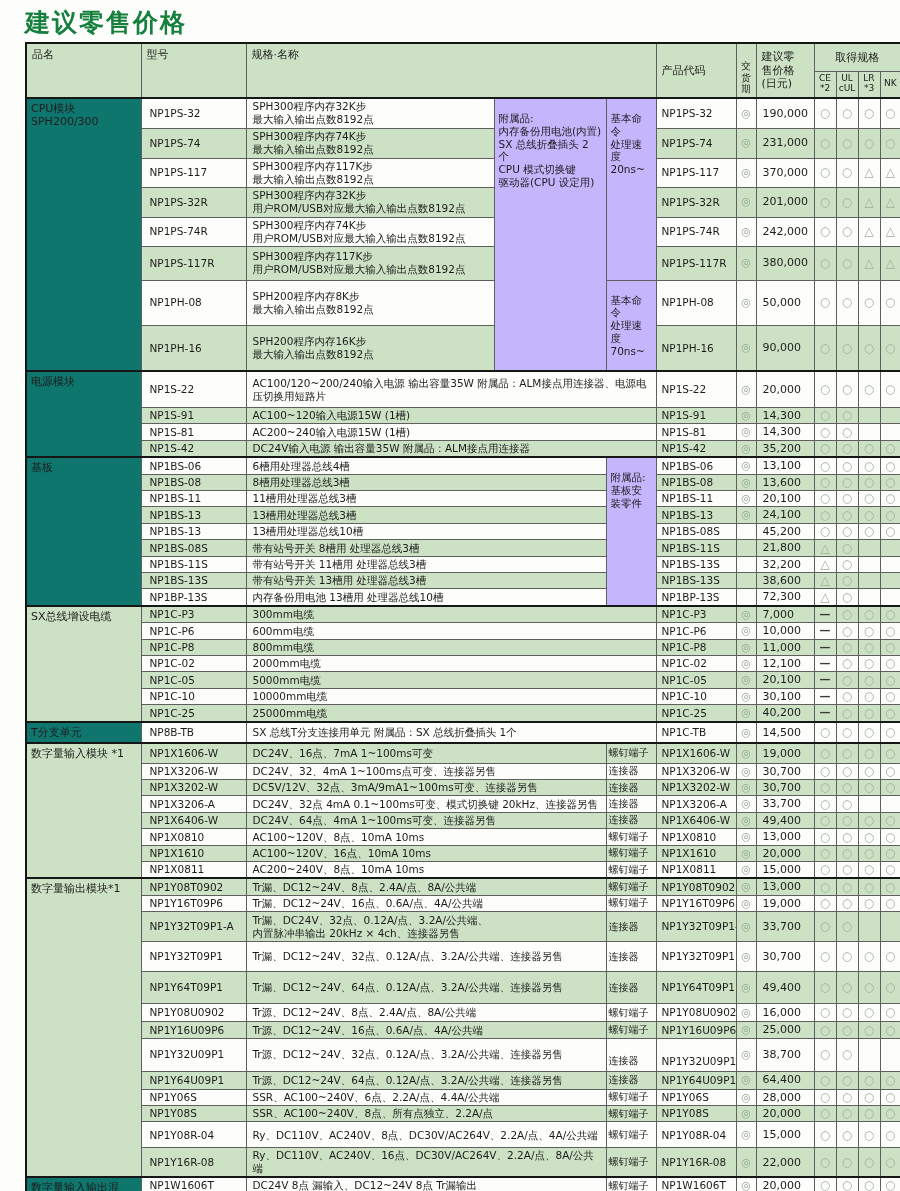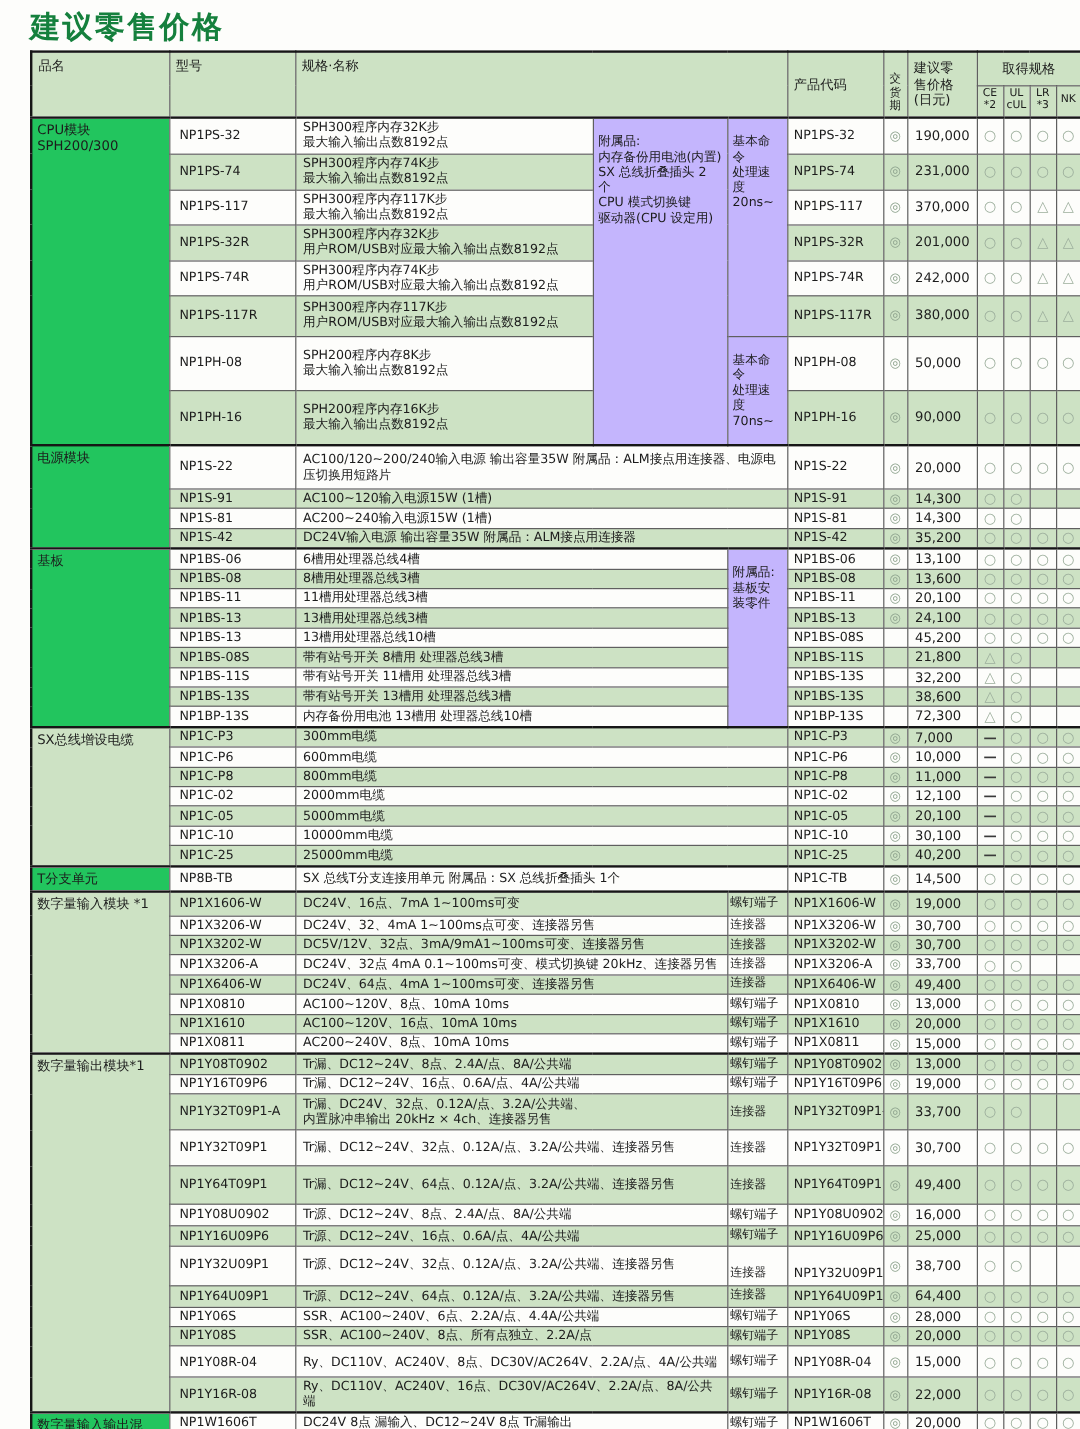--- a/index.html
+++ b/index.html
@@ -7,21 +7,21 @@
   .page{position:absolute;inset:0;background:#fdfdfb;}
   h1{position:absolute;left:25px;top:6px;margin:0;font-size:25px;letter-spacing:2px;color:#15803d;font-weight:bold;}
   table{position:absolute;left:25px;top:42px;width:875px;border-collapse:collapse;table-layout:fixed;border:2px solid #161616;}
   th,td{border:1px solid #5f5f5f;padding:1px 4px;font-size:10.5px;line-height:1.22;overflow:hidden;vertical-align:middle;white-space:pre-line;word-break:break-all;}
   thead th{background:#cde2c4;font-weight:normal;font-size:11px;text-align:left;vertical-align:top;padding:4px 5px;}
   thead th.c{text-align:center;vertical-align:middle;padding:2px 1px;}
   thead th.std{font-size:9px;line-height:1.1;}
   thead th.dl{font-size:9.5px;vertical-align:bottom;}
   thead tr:last-child th{border-bottom:2px solid #161616;}
   tr.g td{background:#cde2c4;}
-  td.pname{background:#22c55e;vertical-align:top;padding:3px 4px;font-size:11px;}
+  td.pname{background:#0f766e;vertical-align:top;padding:3px 4px;font-size:11px;}
   td.model{font-size:10.5px;padding-left:8px;white-space:nowrap;}
   td.spec{padding-left:6px;}
   td.wcell{background:#c4b5fd;vertical-align:top;padding:13px 4px;}
   td.term{font-size:10px;padding:1px 2px;text-align:left;}
   td.code{font-size:10.5px;padding-left:5px;white-space:nowrap;}
   td.dlv{text-align:center;padding:0;color:#8fa48f;font-size:11px;}
   td.price{font-size:11px;padding-left:6px;white-space:nowrap;}
   td.std{text-align:center;padding:0;color:#9cae9c;font-size:12px;}
   td.std.dash{color:#3a3a3a;font-size:11px;font-weight:bold;}
   tr.sec td{border-top:2px solid #161616;}

